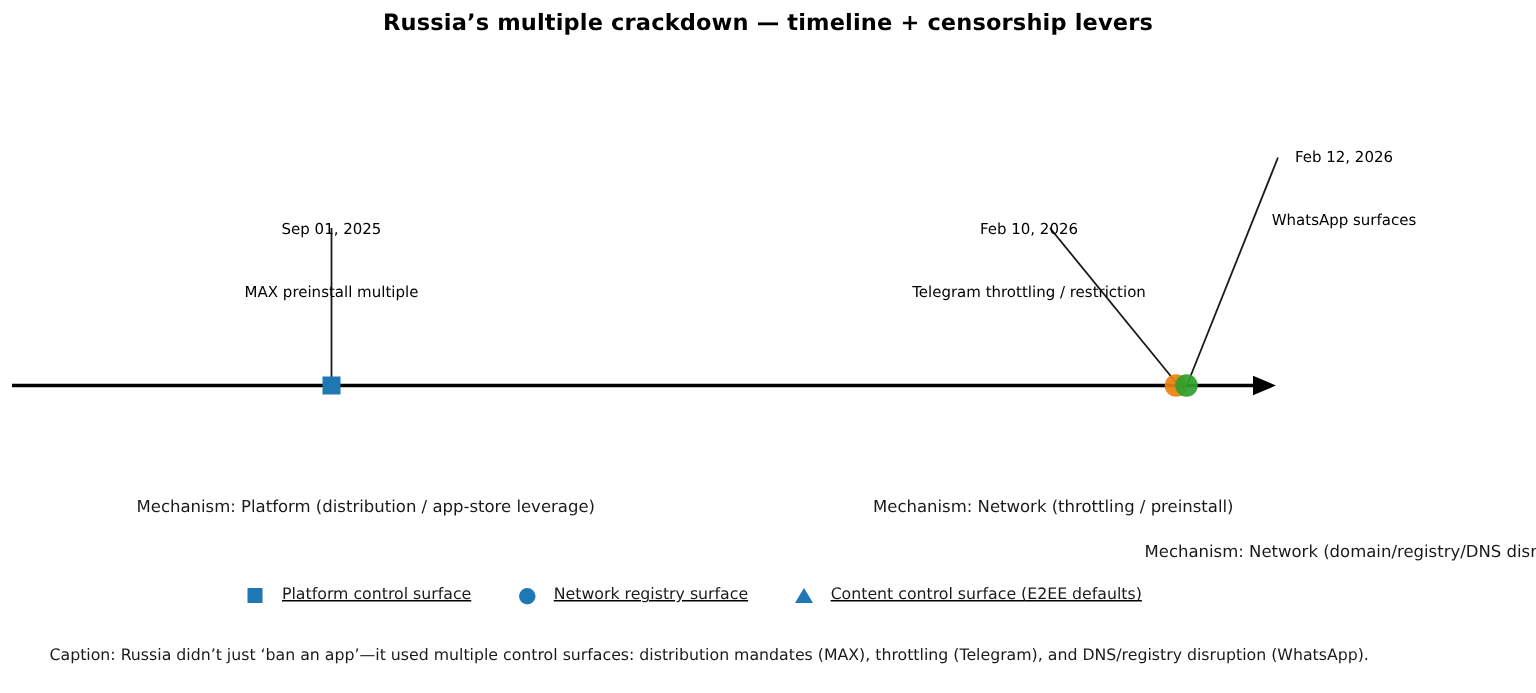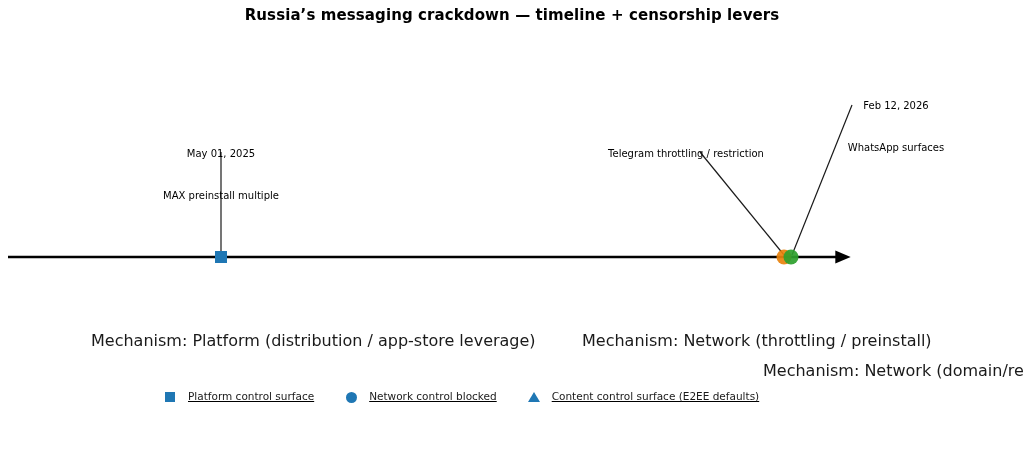--- a/index.html
+++ b/index.html
@@ -55,21 +55,21 @@
   .annot .annot-date,
   .annot .annot-desc {
     display: block;
   }
   #annot-0 { left: 146px; top: 119px; width: 150px; }
   #annot-1 { left: 591px; top: 119px; width: 190px; }
   #annot-2 { left: 826px; top: 71px; width: 140px; }
 
   
   .mech {
-    font-size: 16px;
+    font-size: 11px;
     color: #1a1a1a;
   }
   #mech-0 { left: 91px;  top: 331px; }
   #mech-1 { left: 582px; top: 331px; }
   #mech-2 { left: 763px; top: 361px; }
 
   
   #legend {
     position: absolute;
     left: 163px;
@@ -151,49 +151,51 @@
 
     <line x1="852" y1="105" x2="792" y2="255" stroke="#1a1a1a" stroke-width="1.2"></line>
 
     <rect x="215" y="251" width="12" height="12" fill="#1f77b4"></rect>
 
     <circle cx="784" cy="257" r="7.5" fill="#e8820c" fill-opacity="0.92"></circle>
 
     <circle cx="791" cy="257" r="7.5" fill="#2ca02c" fill-opacity="0.92"></circle>
   </svg>
 
-  <div class="abs" id="chart-title">Russia’s messaging crackdown — timeline + censorship levers</div>
+  <div class="abs" id="chart-title">Russia’s multiple crackdown — timeline + censorship levers</div>
 
   <div class="abs annot" id="annot-0">
-    <span class="annot-date">May 01, 2025</span>
+    <span class="annot-date">Sep 01, 2025</span>
     <span class="annot-desc">MAX preinstall multiple</span>
   </div>
 
   <div class="abs annot" id="annot-1">
+    <span class="annot-date">Feb 10, 2026</span>
     <span class="annot-desc">Telegram throttling / restriction</span>
   </div>
 
   <div class="abs annot" id="annot-2">
     <span class="annot-date">Feb 12, 2026</span>
     <span class="annot-desc">WhatsApp surfaces</span>
   </div>
 
   <div class="abs mech" id="mech-0">Mechanism: Platform (distribution / app-store leverage)</div>
   <div class="abs mech" id="mech-1">Mechanism: Network (throttling / preinstall)</div>
   <div class="abs mech" id="mech-2">Mechanism: Network (domain/registry/DNS disruption)</div>
 
   <div id="legend">
     <div class="legend-item">
       <span class="legend-glyph square"></span>
       <span class="legend-label">Platform control surface</span>
     </div>
     <div class="legend-item">
       <span class="legend-glyph circle"></span>
-      <span class="legend-label">Network control blocked</span>
+      <span class="legend-label">Network registry surface</span>
     </div>
     <div class="legend-item">
       <span class="legend-glyph triangle"></span>
       <span class="legend-label">Content control surface (E2EE defaults)</span>
     </div>
   </div>
 
+  <div class="abs" id="caption">Caption: Russia didn’t just ‘ban an app’—it used multiple control surfaces: distribution mandates (MAX), throttling (Telegram), and DNS/registry disruption (WhatsApp).</div>
 
 </div>
 
 </body></html>

